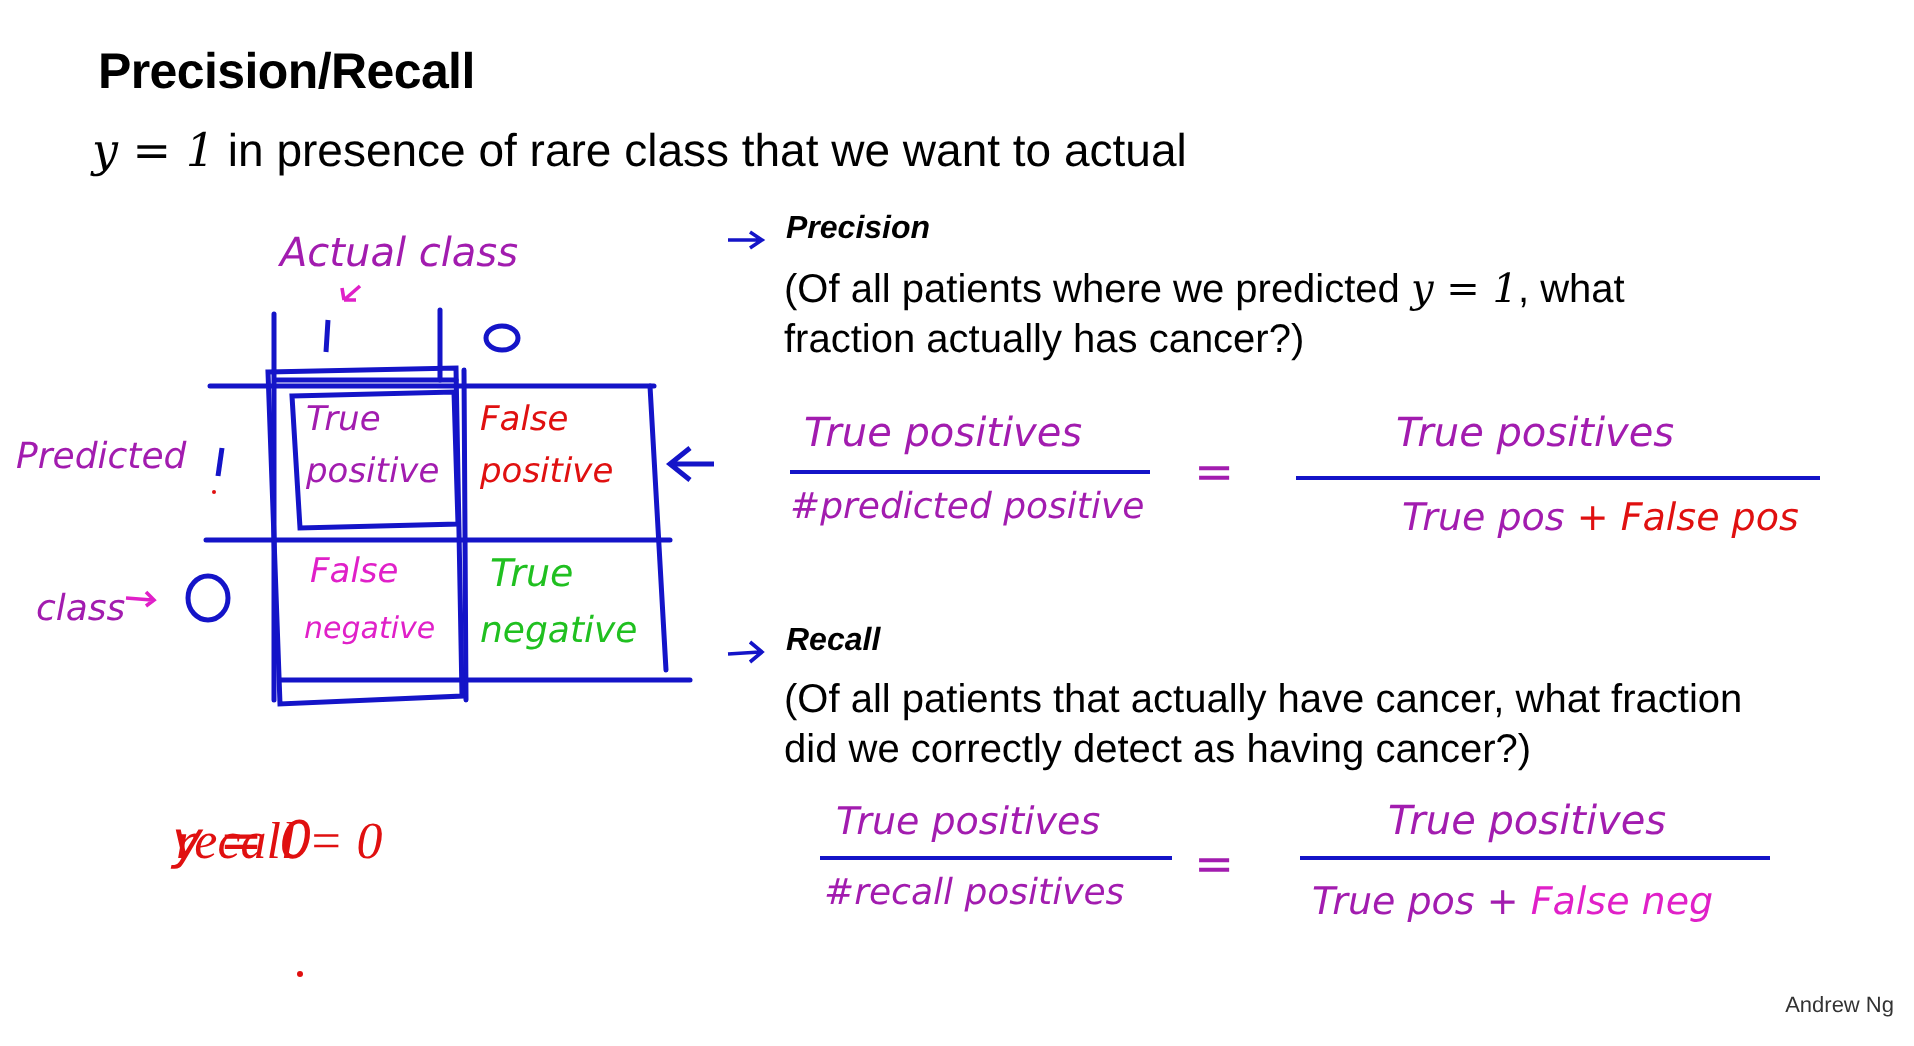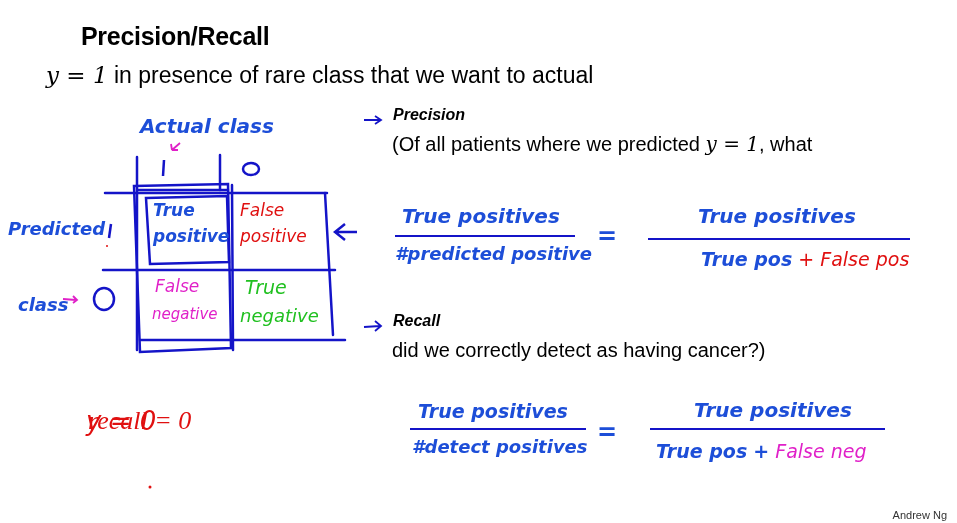--- a/index.html
+++ b/index.html
@@ -1,32 +1,32 @@
 <!DOCTYPE html>
 <html><head>
 <meta charset="utf-8">
 <style>
   html, body { margin: 0; padding: 0; }
   body {
     width: 957px; height: 523px; background: #ffffff; position: relative; overflow: hidden;
     font-family: "Liberation Sans", sans-serif; color: #000;
   }
   .abs { position: absolute; }
-  .title { left: 49px; top: 22px; font-size: 25px; font-weight: bold; letter-spacing: -0.3px; margin-left: 32px; }
+  .title { left: 49px; top: 22px; font-size: 25px; font-weight: bold; letter-spacing: -0.3px; }
   .subtitle { left: 46px; top: 62px; font-size: 23px; }
   .math { font-family: "DejaVu Serif", serif; font-style: italic; }
-  .blue { color: #1d4ed8; font-weight: bold; }
+  .blue { color: #a21caf; }
   .red { color: #e01010; }
   .magenta { color: #e020c8; }
   .green { color: #20c020; }
   .section-head { font-size: 16px; font-weight: bold; font-style: italic; }
   .section-text { font-size: 20px; line-height: 25px; }
   .frac-line { position: absolute; height: 2px; background: #1414c8; }
   .hand-text { position: absolute; font-family: "DejaVu Sans", sans-serif; font-style: italic; font-size: 17px; white-space: nowrap; }
-  .footer { right: 10px; top: 509px; font-size: 11px; color: #333; }
+  .footer { right: 10px; top: 497px; font-size: 11px; color: #333; }
   svg { position: absolute; left: 0; top: 0; }
 </style>
 </head>
 <body>
 
 <div class="abs title">Precision/Recall</div>
 <div class="abs subtitle">
   <span class="math">y = 1</span><span> in presence of rare class that we want to actual</span>
 </div>
 
@@ -80,42 +80,44 @@
 <div class="hand-text magenta" style="left:152px; top:305px; font-size:15px;">negative</div>
 <div class="hand-text green" style="left:245px; top:276px; font-size:19px;">True</div>
 <div class="hand-text green" style="left:240px; top:305px; font-size:18px;">negative</div>
 
 <div class="hand-text red" style="left:86px; top:370px; font-size:26px;margin-top:36px;">y = 0</div>
 <div class="hand-text red" style="left:88px; top:406px; font-size:26px;font-family:Liberation Serif, serif;">recall = 0</div>
 
 <div class="abs section-head" style="left:393px; top:106px;">Precision</div>
 <div class="abs section-text" style="left:392px; top:132px;">
   <div><span>(Of all patients where we predicted </span><span class="math">y = 1</span><span>, what</span></div>
+  <div>fraction actually has cancer?)</div>
 </div>
 
 <div class="hand-text blue" style="left:402px; top:204px; font-size:20px;">True positives</div>
 <div class="frac-line" style="left:395px; top:235px; width:180px;"></div>
 <div class="hand-text blue" style="left:395px; top:243px; font-size:18px;">#predicted positive</div>
 <div class="hand-text blue" style="left:597px; top:222px; font-size:24px; font-style:normal;">=</div>
 <div class="hand-text blue" style="left:698px; top:204px; font-size:20px;">True positives</div>
 <div class="frac-line" style="left:648px; top:238px; width:262px;"></div>
 <div class="hand-text" style="left:655px; top:248px; font-size:19px;margin-left:46px;">
   <span class="blue">True pos</span>
   <span class="red">+</span>
   <span class="red">False pos</span>
 </div>
 
 <div class="abs section-head" style="left:393px; top:312px;">Recall</div>
 <div class="abs section-text" style="left:392px; top:338px;">
+  <div>(Of all patients that actually have cancer, what fraction</div>
   <div>did we correctly detect as having cancer?)</div>
 </div>
 
 <div class="hand-text blue" style="left:418px; top:400px; font-size:19px;">True positives</div>
 <div class="frac-line" style="left:410px; top:428px; width:176px;"></div>
-<div class="hand-text blue" style="left:412px; top:436px; font-size:18px;">#detect positives</div>
+<div class="hand-text blue" style="left:412px; top:436px; font-size:18px;">#recall positives</div>
 <div class="hand-text blue" style="left:597px; top:418px; font-size:24px; font-style:normal;">=</div>
 <div class="hand-text blue" style="left:694px; top:398px; font-size:20px;">True positives</div>
 <div class="frac-line" style="left:650px; top:428px; width:235px;"></div>
 <div class="hand-text" style="left:656px; top:440px; font-size:19px;">
   <span class="blue">True pos</span>
   <span class="blue">+</span>
   <span class="magenta">False neg</span>
 </div>
 
 <div class="abs footer">Andrew Ng</div>

